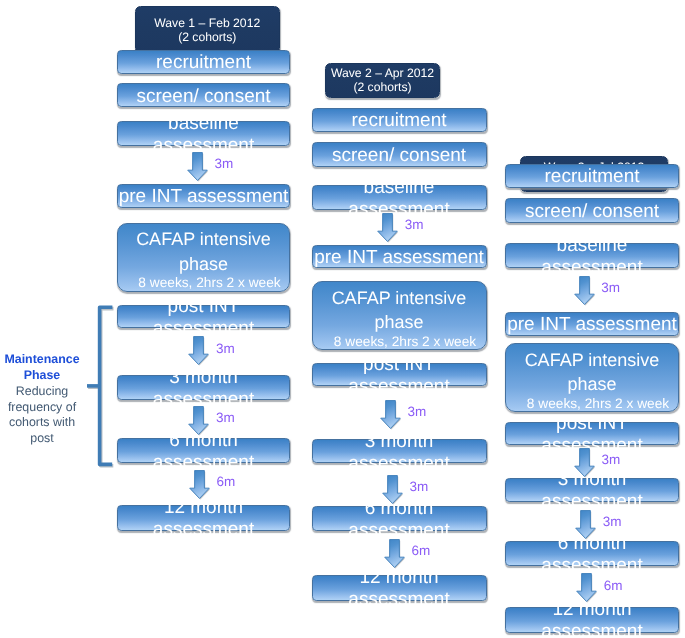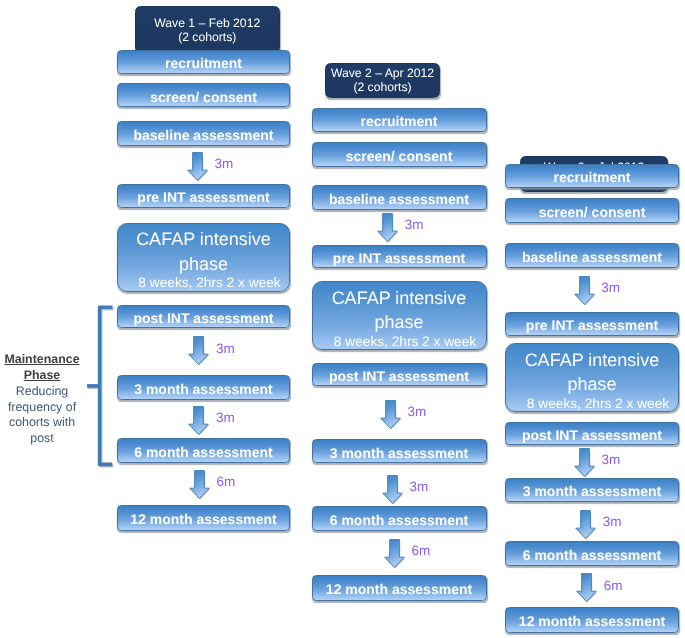--- a/index.html
+++ b/index.html
@@ -30,22 +30,21 @@
     border:1px solid #1b365c;
     box-shadow:0.8px 1.8px 1.1px rgba(140,146,152,.72);
     flex-direction:column;
     font-size:12.2px;
     line-height:14.4px;
   }
   .step{
     background:linear-gradient(180deg,#3a81c6 0%,#4b8ace 20%,#6aa1dd 55%,#9bc2ef 86%,#afd2f5 100%);
     border:1.15px solid #45719f;
     box-shadow:0.8px 1.8px 1.1px rgba(140,146,152,.72);
-    font-size:14px;
-    font-weight:bold;
+    font-size:19px;
   }
   .step > span{position:relative;top:1.4px;}
   .phase{
     background:linear-gradient(180deg,#4087ca 0%,#5694d3 30%,#75a8e0 65%,#9fc5f0 95%,#a8ccf3 100%);
     border:1.15px solid #45719f;
     box-shadow:0.8px 1.8px 1.1px rgba(140,146,152,.72);
     border-radius:10px;
     flex-direction:column;
     font-size:18px;
     line-height:24.5px;
@@ -68,21 +67,21 @@
   .bracket svg{display:block;overflow:visible;}
 
   .mtext{
     position:absolute;
     text-align:center;
     color:#435a73;
     font-size:12.4px;
     line-height:15.9px;
   }
   .mtext .ln{display:block;}
-  .mtext .hd{color:#404040;font-weight:bold;text-decoration:underline;}
+  .mtext .hd{color:#1d4ed8;font-weight:bold;}
 </style>
 </head>
 <body>
 
 <div id="stage">
 
   <div class="node wave" id="w1h" style="left: 134.5px; top: 6px; width: 145.5px; height: 48px;">
     <span>Wave 1 – Feb 2012</span>
     <span>(2 cohorts)</span>
   </div>

